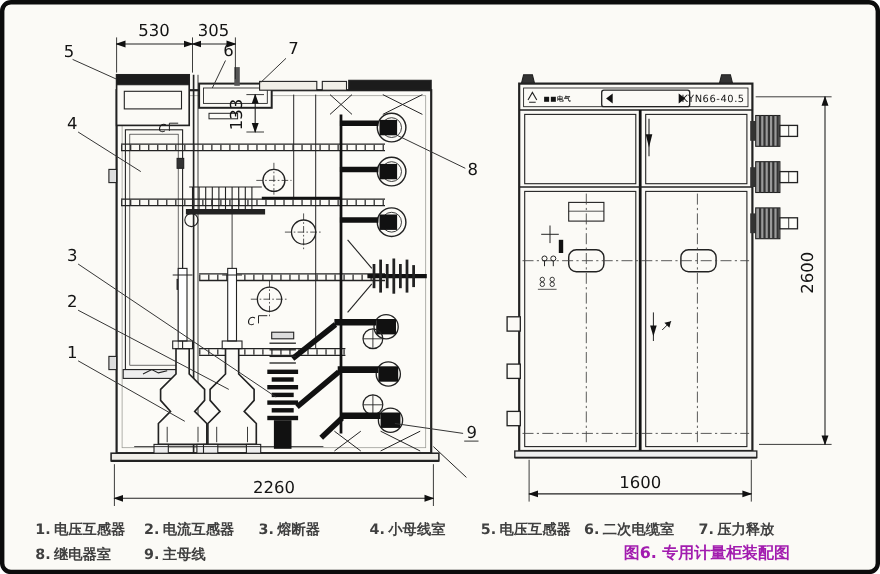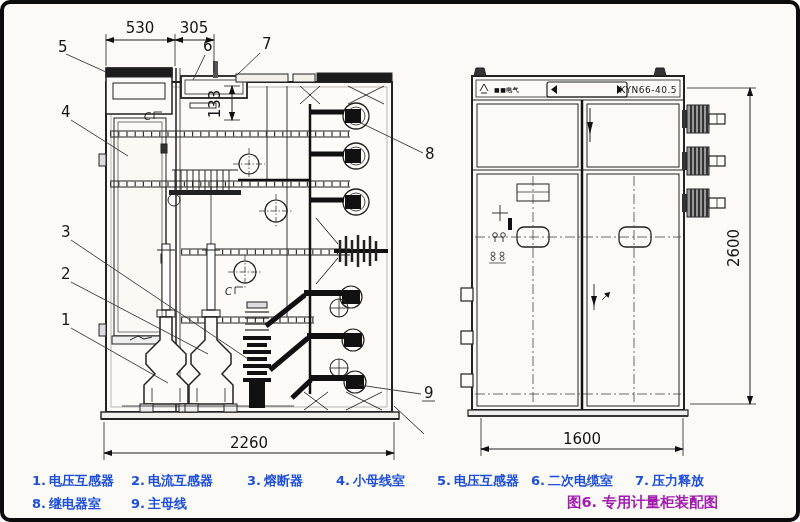--- a/index.html
+++ b/index.html
@@ -8,21 +8,21 @@
     background:#fbfaf6;border:4px solid #0c0c0c;border-radius:10px;overflow:hidden;
     font-family:"DejaVu Sans",sans-serif;color:#151515;
   }
   svg{position:absolute;left:0;top:0;}
   svg text{font-family:"DejaVu Sans",sans-serif;fill:#141414;}
   .dimtxt{font-size:15px;}
   .callout{font-size:15px;}
   .sectmark{font-size:10px;font-style:italic;}
   .brandtxt{font-size:6px;font-weight:bold;letter-spacing:.5px;}
   .modeltxt{font-size:9px;letter-spacing:.5px;}
-  .legend-item{position:absolute;font-size:13px;font-weight:600;white-space:nowrap;color:#1d4ed8;}
+  .legend-item{position:absolute;font-size:13px;font-weight:600;white-space:nowrap;color:#404040;}
   .legend-num{margin-right:3px;}
   .fig-caption{position:absolute;font-size:14.5px;font-weight:700;white-space:nowrap;color:#a21caf;}
 </style>
 </head>
 <body>
 
 <div class="page">
 <svg width="800" height="522" viewBox="0 0 800 522">
   <defs>
     <marker id="arr" viewBox="0 0 10 10" refX="9" refY="5" markerWidth="9" markerHeight="9" orient="auto-start-reverse">
@@ -416,21 +416,21 @@
       <line x1="679" y1="414" x2="679" y2="452" stroke-width="0.8"></line>
       <line x1="477" y1="445" x2="679" y2="445" marker-start="url(#arr)" marker-end="url(#arr)"></line>
       <text class="dimtxt" x="578" y="440" text-anchor="middle" stroke="none">1600</text>
     </g>
   </g>
 </svg>
 
   <div>
     <div class="legend-item" style="left:28px;top:468px;"><span class="legend-num">1.</span><span>电压互感器</span></div>
     <div class="legend-item" style="left:127px;top:468px;"><span class="legend-num">2.</span><span>电流互感器</span></div>
-    <div class="legend-item" style="left:231px;top:468px;margin-left:12px;"><span class="legend-num">3.</span><span>熔断器</span></div>
+    <div class="legend-item" style="left:231px;top:468px;"><span class="legend-num">3.</span><span>熔断器</span></div>
     <div class="legend-item" style="left:332px;top:468px;"><span class="legend-num">4.</span><span>小母线室</span></div>
     <div class="legend-item" style="left:433px;top:468px;"><span class="legend-num">5.</span><span>电压互感器</span></div>
     <div class="legend-item" style="left:527px;top:468px;"><span class="legend-num">6.</span><span>二次电缆室</span></div>
     <div class="legend-item" style="left:631px;top:468px;"><span class="legend-num">7.</span><span>压力释放</span></div>
     <div class="legend-item" style="left:28px;top:491px;"><span class="legend-num">8.</span><span>继电器室</span></div>
     <div class="legend-item" style="left:127px;top:491px;"><span class="legend-num">9.</span><span>主母线</span></div>
     <div class="fig-caption" style="left:563px;top:489px;">图6. 专用计量柜装配图</div>
   </div>
 </div>
 

